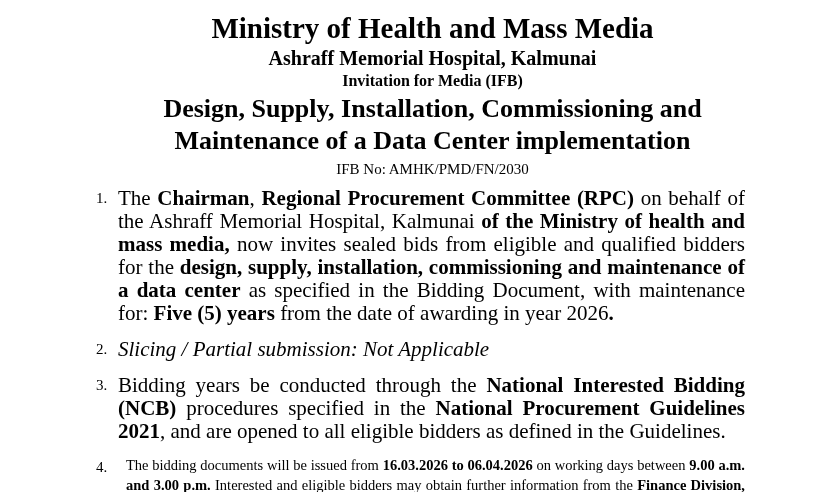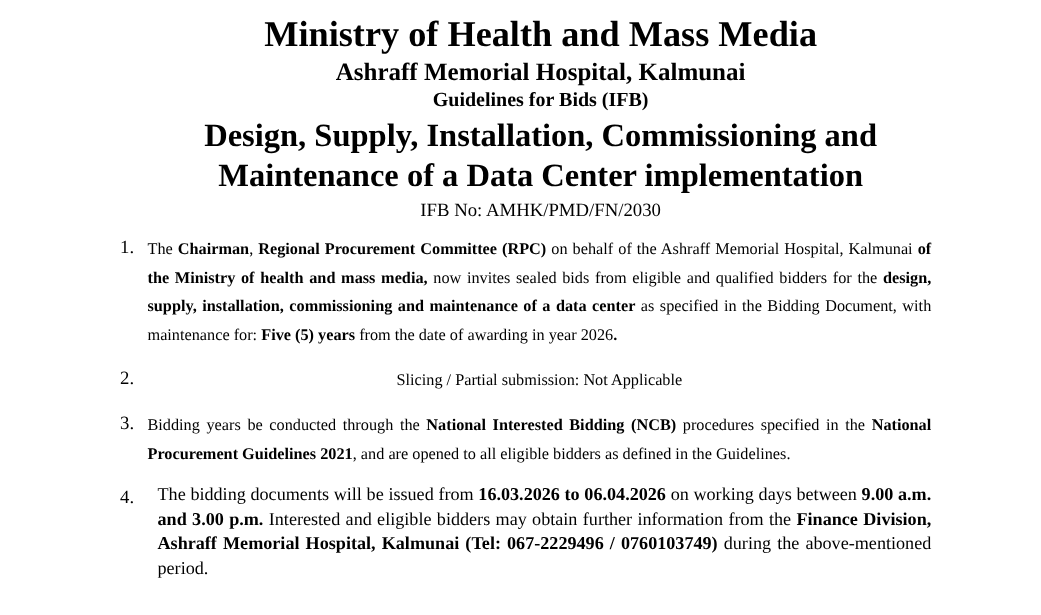--- a/index.html
+++ b/index.html
@@ -64,46 +64,47 @@
   }
   .item-number {
     flex: 0 0 22px;
     font-size: 15px;
     line-height: 23px;
   }
   .item-paragraph {
     flex: 1;
     margin: 0;
     text-align: justify;
-    font-size: 13px;
+    font-size: 21px;
     line-height: 23px;
   }
   .condition-item.item-2 .item-paragraph {
-    text-align: center;
+    text-align: left;
+    font-style: italic;
   }
   .condition-item.item-4 .item-number {
     flex-basis: 30px;
   }
   .condition-item.item-4 .item-paragraph {
     font-size: 14.5px;
     line-height: 19.5px;
   }
   .item-paragraph .bold {
     font-weight: bold;
   }
 </style>
 </head>
 <body>
 
 <div class="page">
 
   <div class="doc-header">
     <div class="ministry-title">Ministry of Health and Mass Media</div>
     <div class="hospital-subtitle">Ashraff Memorial Hospital, Kalmunai</div>
-    <div class="invitation-label">Guidelines for Bids (IFB)</div>
+    <div class="invitation-label">Invitation for Media (IFB)</div>
     <div class="project-title">Design, Supply, Installation, Commissioning and Maintenance of a Data Center implementation</div>
     <div class="ifb-no">IFB No: AMHK/PMD/FN/2030</div>
   </div>
 
   <div class="conditions-list">
 
     <div class="condition-item item-1">
       <span class="item-number">1.</span>
       <p class="item-paragraph"><span>The </span><span class="bold">Chairman</span><span>, </span><span class="bold">Regional Procurement Committee (RPC)</span><span> on behalf of the Ashraff Memorial Hospital, Kalmunai </span><span class="bold">of the Ministry of health and mass media,</span><span> now invites sealed bids from eligible and qualified bidders for the </span><span class="bold">design, supply, installation, commissioning and maintenance of a data center</span><span> as specified in the Bidding Document, with maintenance for: </span><span class="bold">Five (5) years</span><span> from the date of awarding in year 2026</span><span class="bold">.</span></p>
     </div>

